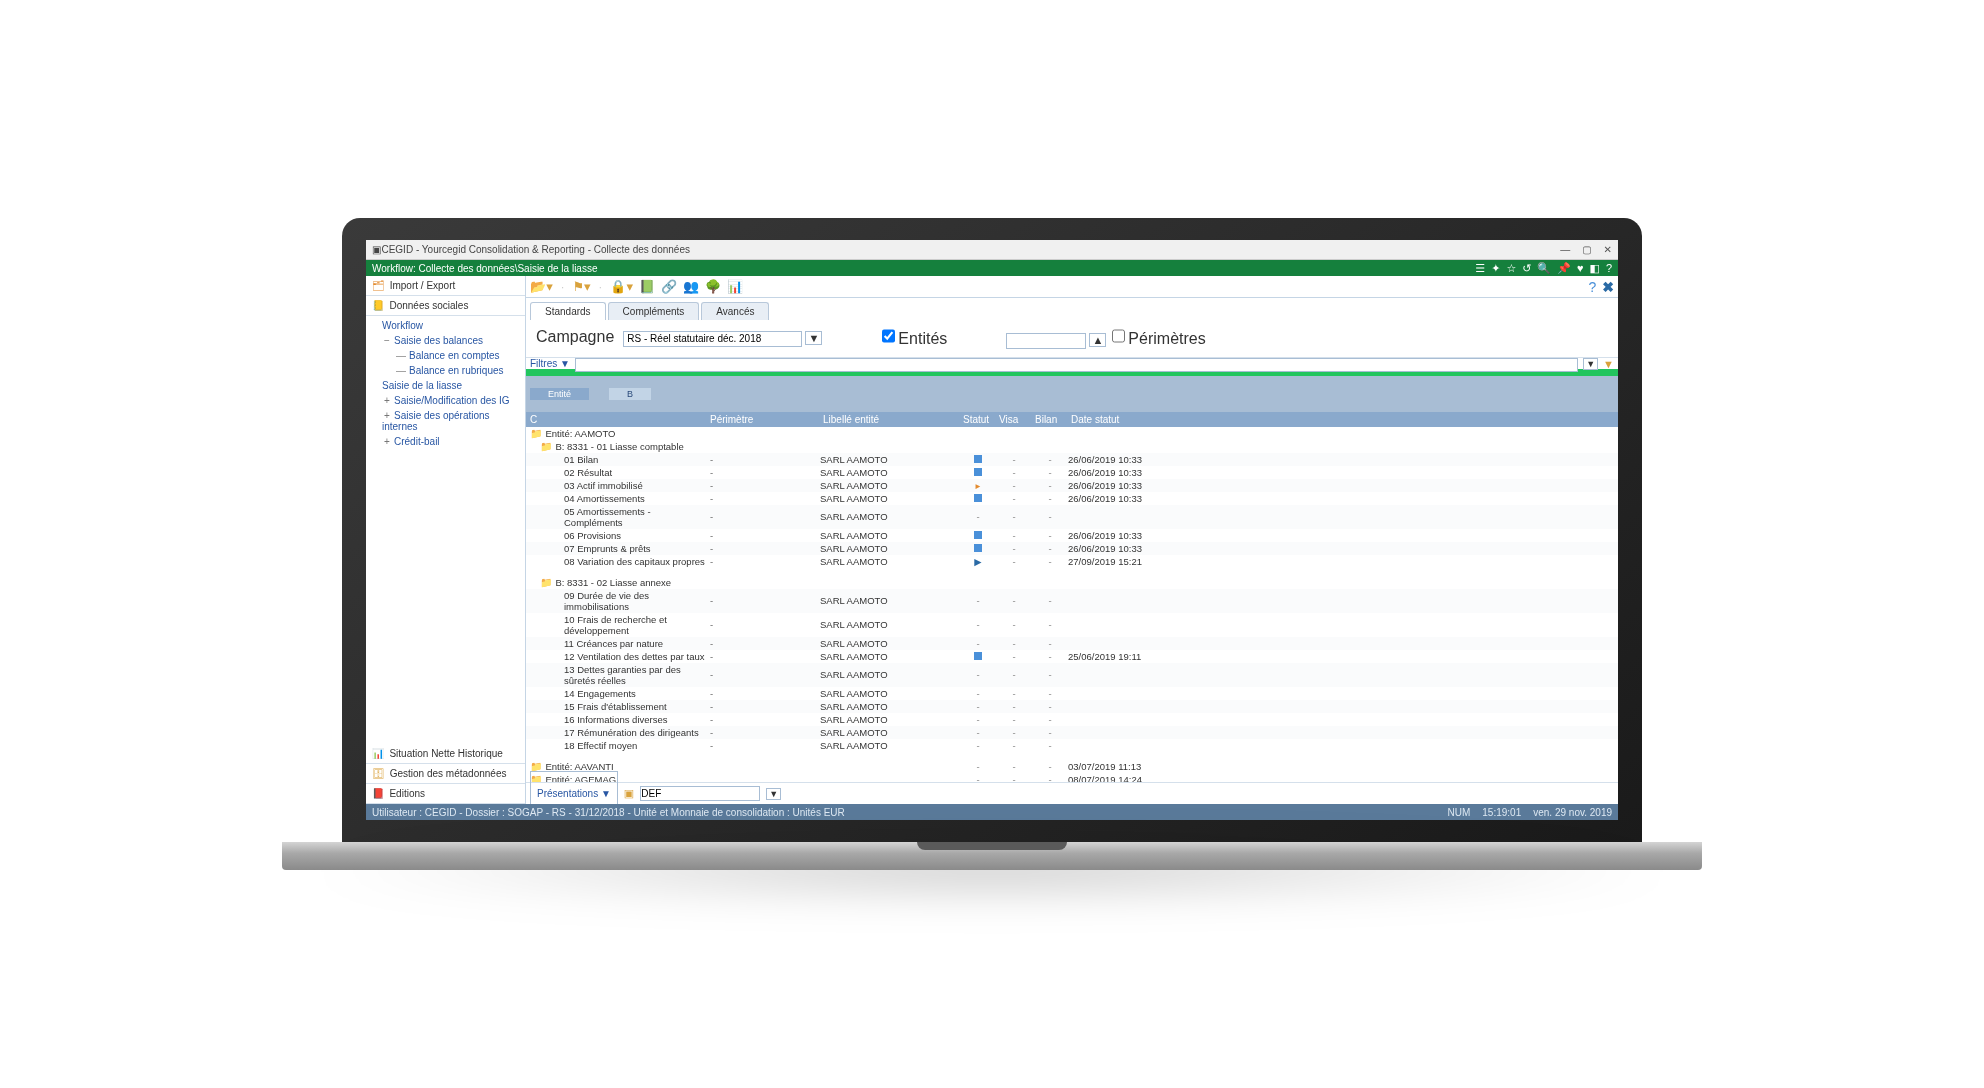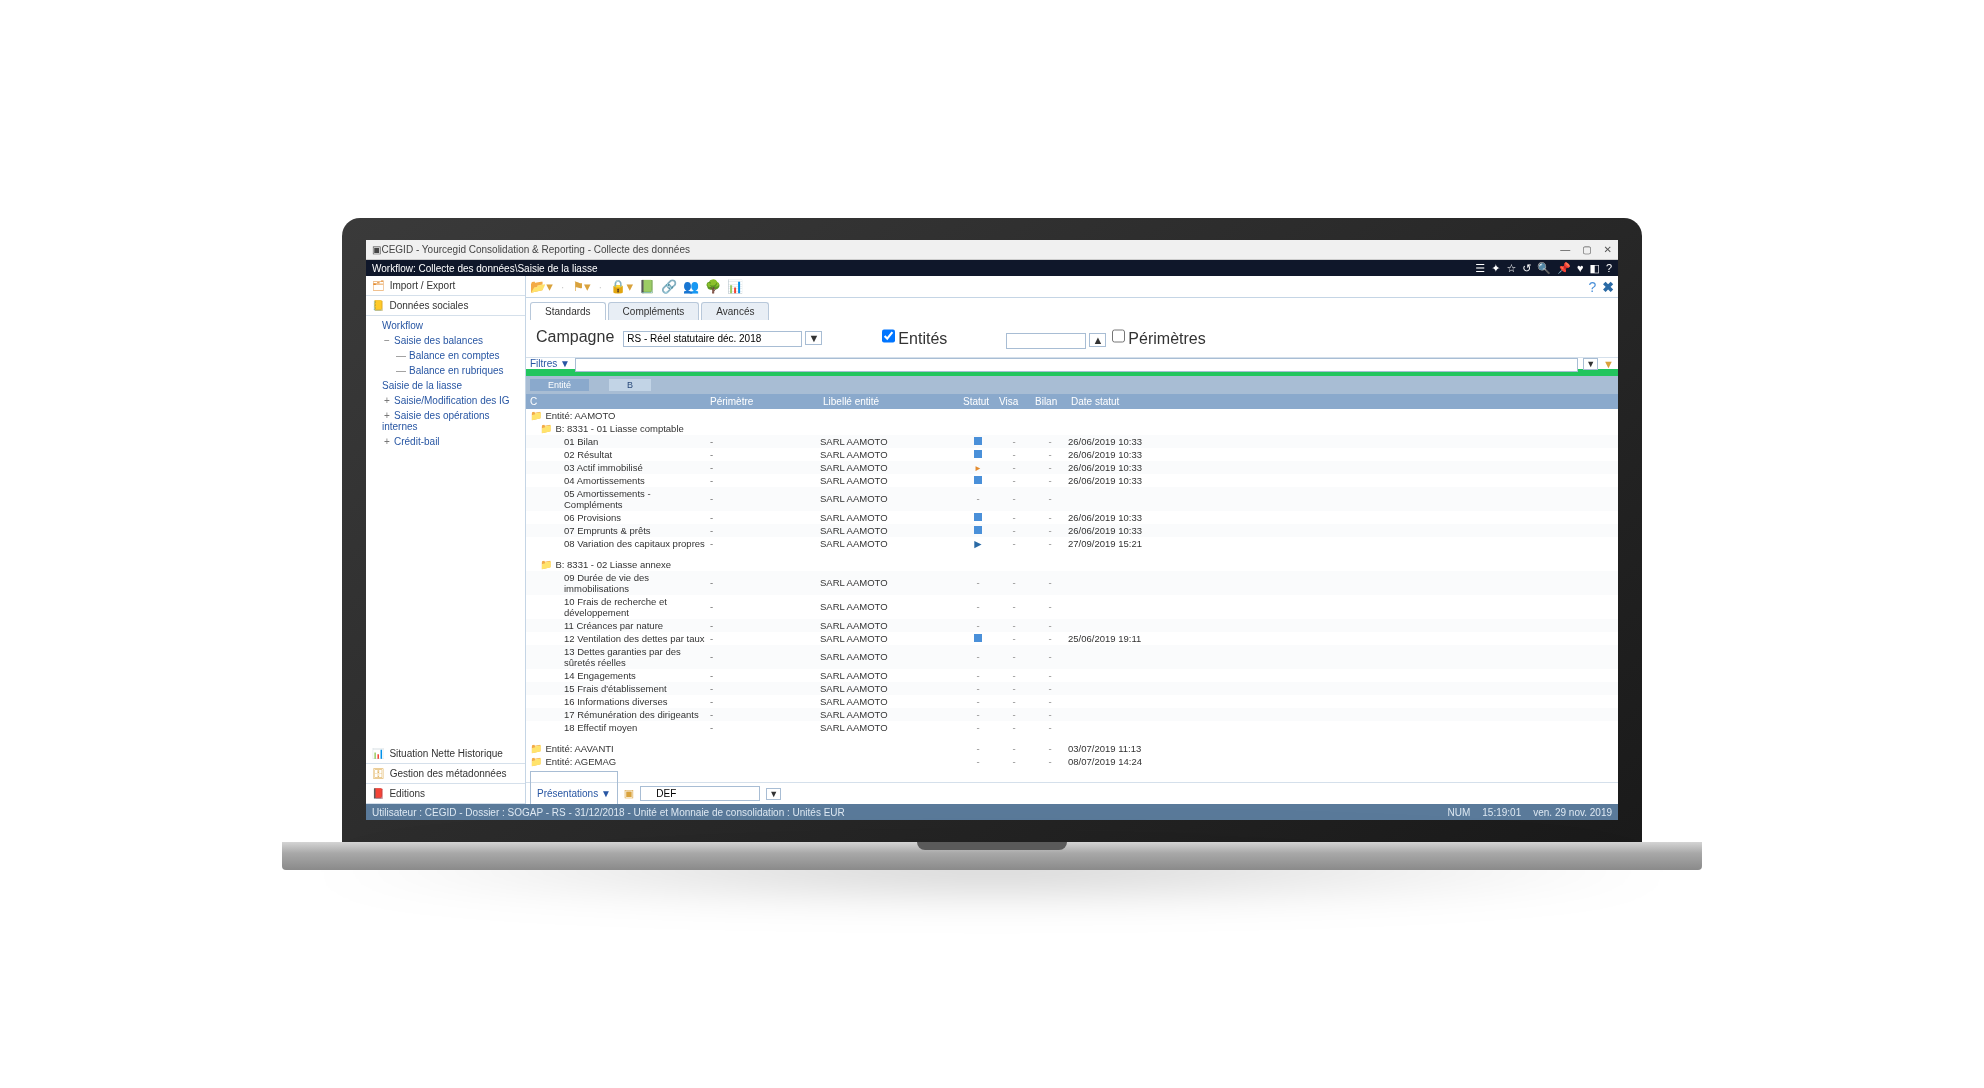--- a/index.html
+++ b/index.html
@@ -6,21 +6,21 @@
 body{font-family:Tahoma,Arial,sans-serif;font-size:11px;color:#333;background:#fff;display:flex;align-items:center;justify-content:center;height:100vh}
 .laptop{width:1300px;padding:0;position:relative}
 .laptop-shadow{position:absolute;bottom:-30px;left:50%;transform:translateX(-50%);width:1400px;height:60px;background:radial-gradient(ellipse,rgba(0,0,0,.25),transparent 70%);filter:blur(20px)}
 .screen-bezel{background:linear-gradient(145deg,#3a3a3a,#1a1a1a);padding:22px 24px;border-radius:18px 18px 0 0}
 .screen{background:#fff;height:580px;overflow:hidden;display:flex;flex-direction:column}
 .laptop-base{height:28px;background:linear-gradient(180deg,#d4d4d4,#a8a8a8 40%,#8a8a8a);border-radius:0 0 4px 4px;position:relative;margin:0 -60px}
 .laptop-base::before{content:"";position:absolute;top:0;left:50%;transform:translateX(-50%);width:150px;height:8px;background:#5a5a5a;border-radius:0 0 8px 8px}
 .titlebar{height:20px;background:#f0f0f0;display:flex;align-items:center;padding:0 6px;font-size:10px;color:#444;border-bottom:1px solid #ccc}
 .titlebar .wc{margin-left:auto;display:flex;gap:12px;color:#555}
 .titlebar .wc span{cursor:default}
-.workflow-bar{height:16px;background:#0f172a;color:#fff;font-size:10px;display:flex;align-items:center;padding:0 6px}
+.workflow-bar{height:16px;background:#15803d;color:#fff;font-size:10px;display:flex;align-items:center;padding:0 6px}
 .workflow-bar .ricons{margin-left:auto;display:flex;gap:6px;font-size:11px}
 .app-body{flex:1;display:flex;overflow:hidden}
 .sidebar{width:160px;background:#fff;border-right:1px solid #c5d5e5;display:flex;flex-direction:column;font-size:10px}
 .sb-section{border-bottom:1px solid #d5e0eb;padding:4px 6px;display:flex;align-items:center;gap:5px;cursor:default}
 .sb-section.orange .ic{color:#e38b2f}
 .sb-tree{flex:1;overflow:auto;padding:2px 4px}
 .sb-tree .item{padding:2px 0 2px 12px;color:#2856a3;cursor:default}
 .sb-tree .item.l2{padding-left:26px}
 .sb-tree .item .exp{display:inline-block;width:10px;text-align:center;color:#777;margin-right:2px}
 .sb-tree .dash{color:#888;margin-right:3px}
@@ -40,21 +40,21 @@
 .filtre-bar{height:18px;display:flex;align-items:flex-start;padding:0 4px;gap:5px;border-bottom:7px solid #22c55e}
 .filtre-bar .lbl{color:#2856a3;font-size:10px;cursor:default}
 .filtre-bar input{flex:1;height:14px;border:1px solid #a8bdd4;font-size:10px}
 .grid-wrap{flex:1;overflow:auto;background:#fff}
 .gh{background:#8aa9cc;color:#fff;font-size:10px;padding:2px 4px;display:flex}
 .gh .c1{width:180px}
 .gh .c2{width:113px}
 .gh .c3{width:140px}
 .gh .c4,.gh .c5,.gh .c6{width:36px}
 .gh .c7{width:100px}
-.gband{height:18px;background:#a8bdd4;display:flex;align-items:center;font-size:9px;color:#fff}
+.gband{height:36px;background:#a8bdd4;display:flex;align-items:center;font-size:9px;color:#fff}
 .gband .b1{background:#8aa9cc;padding:1px 18px;margin-left:4px}
 .gband .b2{background:#c2d4e6;color:#2a4a7a;padding:1px 18px;margin-left:20px}
 .row{display:flex;font-size:9.5px;padding:1px 4px;align-items:center}
 .row:nth-child(odd){background:#fafbfc}
 .row .c1{width:180px;display:flex;align-items:center;gap:3px}
 .row .c2{width:110px;color:#666}
 .row .c3{width:140px}
 .row .c4,.row .c5,.row .c6{width:36px;text-align:center;color:#888}
 .row .c7{width:100px}
 .row.ent{background:#fff}
@@ -391,21 +391,21 @@
                   <div class="c5">-</div>
                   <div class="c6">-</div>
                   <div class="c7">08/07/2019 14:24</div>
                 </div>
               </div>
   </div>
 
   <div class="present-bar">
     <span class="btn">Présentations ▼</span>
     <span style="color:#d9a23c">▣</span>
-    <input style="width: 120px; height: 15px; border: 1px solid rgb(168, 189, 212); font-size: 10px; padding-left: 15px;" readonly="" value="DEF">
+    <input style="width: 120px; height: 15px; border: 1px solid rgb(168, 189, 212); font-size: 10px;" readonly="" value="DEF">
     <span style="border:1px solid #a8bdd4;padding:0 2px;font-size:9px">▼</span>
   </div>
 </div>
 
 </div>
 
 <div class="statusbar">
   <span>Utilisateur : CEGID - Dossier : SOGAP - RS - 31/12/2018 - Unité et Monnaie de consolidation : Unités EUR</span>
   <div class="sr">
     <span>NUM</span>

